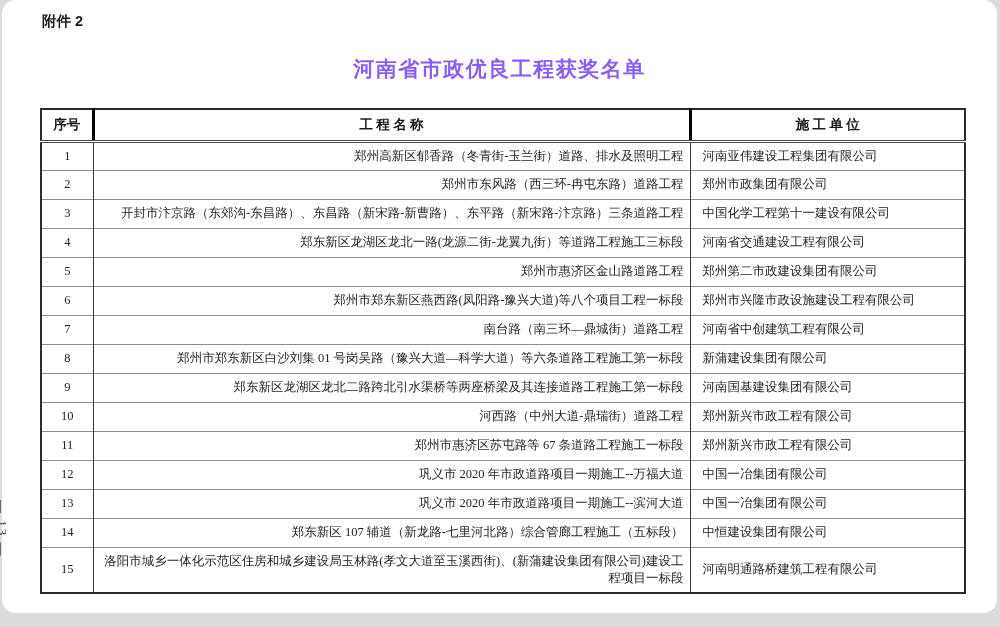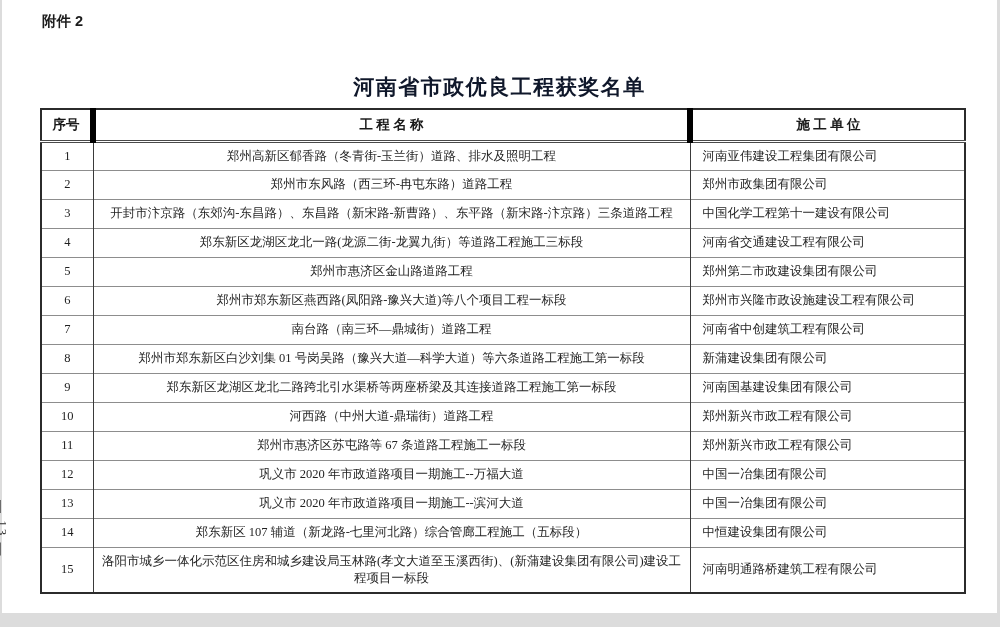--- a/index.html
+++ b/index.html
@@ -7,39 +7,39 @@
   body {
     background:#dcdcdc;
     font-family:"Liberation Serif","DejaVu Serif",serif;
     position:relative;
     overflow:hidden;
   }
   .page {
     position:absolute;
     left:2px; top:0; right:3px; bottom:14px;
     background:#ffffff;
+    border-radius:14px;
   }
   .attachment {
     position:absolute;
     left:40px; top:12px;
     font-family:"Liberation Sans","DejaVu Sans",sans-serif;
     font-weight:bold;
     font-size:14.5px;
     color:#1c1c1c;
   }
   .doc-title {
     position:absolute;
     left:0; right:0; top:55px;
     text-align:center;
     font-family:"Liberation Sans","DejaVu Sans",sans-serif;
     font-weight:bold;
     font-size:21px;
     letter-spacing:1.5px;
-    color:#0f172a;
-    margin-top:18px;
+    color:#8b5cf6;
   }
   .page-num {
     position:absolute;
     left:8px; top:500px;
     transform:rotate(90deg);
     transform-origin:left top;
     font-size:13px;
     color:#2a2a2a;
     white-space:nowrap;
     letter-spacing:2px;
@@ -54,40 +54,40 @@
   }
   col.c-index   { width:52px; }
   col.c-project { width:597px; }
   col.c-company { width:275px; }
   th {
     height:32px;
     font-weight:bold;
     font-size:13.5px;
     color:#1a1a1a;
     text-align:center;
-    border-left:6px solid #000000;
+    border-left:3px solid #000000;
     border-bottom:3px double #4a4a4a;
     white-space:nowrap;
     overflow:hidden;
   }
   td {
     height:29px;
     font-size:12.5px;
     color:#1f1f1f;
     border-left:1px solid #3a3a3a;
     border-top:1px solid #8d8d8d;
     padding:1px 6px;
     line-height:1.35;
     white-space:normal;
     overflow:hidden;
   }
   tbody tr:first-child td { border-top:none; }
   th:first-child, td:first-child { border-left:none; }
   td.idx { text-align:center; padding:1px 2px; }
-  td.proj { text-align:center; }
+  td.proj { text-align:right; }
   td.comp { text-align:left; padding-left:12px; }
   tr.tall td { height:46px; }
 </style>
 </head>
 <body>
 
 <div class="page">
   <div class="attachment">附件 2</div>
   <div class="doc-title">河南省市政优良工程获奖名单</div>
   <div class="page-num">— 13 —</div>

